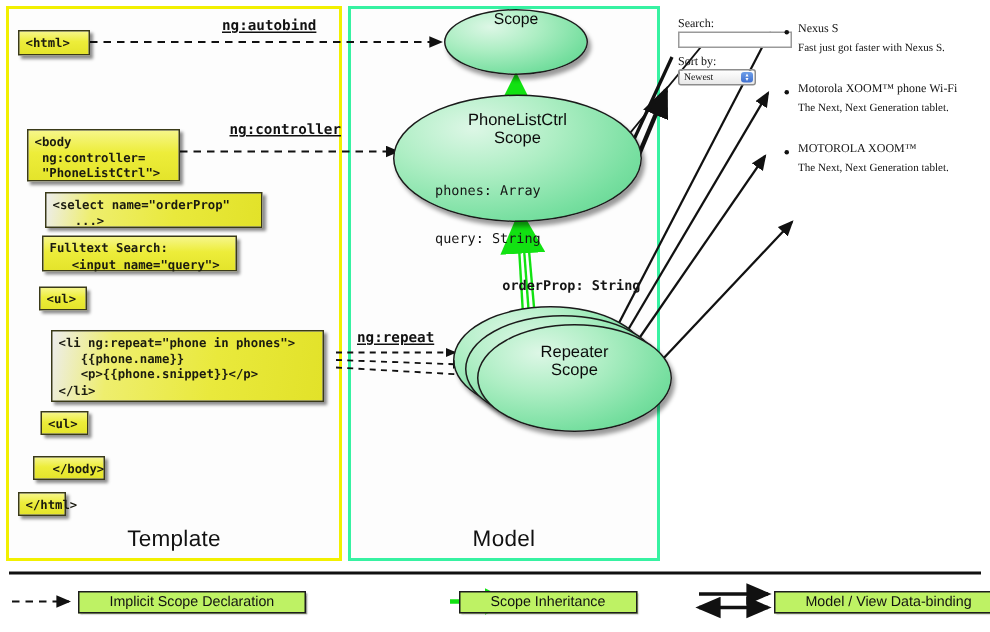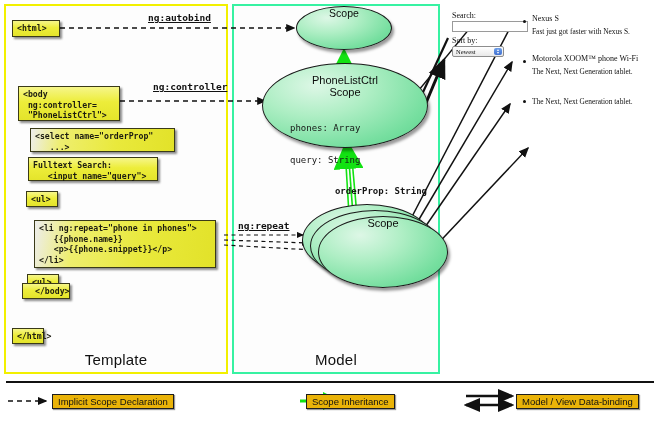--- a/index.html
+++ b/index.html
@@ -89,23 +89,23 @@
   
   .edge-label{
     position:absolute;
     font-family:"DejaVu Sans Mono","Liberation Mono",monospace;
     font-size:9.5px;font-weight:bold;color:#111;background:transparent;text-decoration:underline;
   }
 
   
   #legend-rule{position:absolute;left:6px;top:381px;width:648px;height:2px;background:#111;}
   .legend-box{
-    position:absolute;box-sizing:border-box;background:#eab308;
+    position:absolute;box-sizing:border-box;background:#bef264;
     border:1.5px solid #1d1d1d;box-shadow:1px 1px 1px rgba(0,0,0,.4);
-    font-size:9.5px;color:#111;text-align:left;line-height:13px;padding:0 5px;
+    font-size:9.5px;color:#111;text-align:left;line-height:13px;padding:0 20px;
     white-space:nowrap;
   }
   svg.overlay{position:absolute;left:0;top:0;width:660px;height:421px;pointer-events:none;}
 </style>
 </head>
 <body>
 
 <div id="stage">
 
   <div class="panel" id="panel-template">
@@ -188,21 +188,21 @@
 
   <div class="codebox" style="left:26px;top:191px;width:32px;height:16px;">&lt;ul&gt;</div>
 
   <div class="codebox wide-grad" style="left:34px;top:220px;width:182px;height:48px;">&lt;li ng:repeat="phone in phones"&gt;
    {{phone.name}}
    &lt;p&gt;{{phone.snippet}}&lt;/p&gt;
 &lt;/li&gt;</div>
 
   <div class="codebox" style="left:27px;top:274px;width:32px;height:16px;">&lt;ul&gt;</div>
 
-  <div class="codebox" style="left:22px;top:283px;width:48px;height:16px;padding-left:12px;">&lt;/body&gt;</div>
+  <div class="codebox" style="left:22px;top:304px;width:48px;height:16px;padding-left:12px;">&lt;/body&gt;</div>
 
   <div class="codebox" style="left:12px;top:328px;width:32px;height:16px;">&lt;/html&gt;</div>
 
   <div class="edge-label" style="left:148px;top:12px;">ng:autobind</div>
   <div class="edge-label" style="left:133px;top:81px;margin-left:20px;">ng:controller</div>
   <div class="edge-label" style="left:238px;top:220px;">ng:repeat</div>
 
   <div class="ellipse" style="left:296px;top:6px;width:96px;height:44px;">
     <div class="ell-title">Scope</div>
   </div>
@@ -213,20 +213,21 @@
     <div class="ell-props" style="margin-top:4px;padding-left:27px;">
       <div>phones: Array</div>
       <div>query: String</div>
       <div class="bold">orderProp: String</div>
     </div>
   </div>
 
   <div class="ellipse" style="left:302px;top:204px;width:130px;height:72px;z-index:1;"></div>
   <div class="ellipse" style="left:310px;top:210px;width:130px;height:72px;z-index:2;"></div>
   <div class="ellipse" style="left:318px;top:216px;width:130px;height:72px;z-index:3;">
+    <div class="ell-title" style="margin-top:12px;font-size:11px;">Repeater</div>
     <div class="ell-title" style="font-size:11px;">Scope</div>
   </div>
 
   <div id="view-content">
     <div class="v-label" style="left:2px;top:2px;">Search:</div>
     <input class="v-input" type="text" style="left: 2px; top: 12px; width: 76px; height: 11px;" value="">
     <div class="v-label" style="left:2px;top:27px;">Sort by:</div>
     <div class="v-select" style="left:2px;top:37px;width:52px;height:11px;">
       <span>Newest</span>
       <span class="arrowbox"></span>
@@ -239,20 +240,21 @@
     </div>
 
     <div class="bullet" style="left:73px;top:51px;"></div>
     <div class="phone-item" style="left:82px;top:45px;width:122px;">
       <div class="phone-name">Motorola XOOM™  phone Wi-Fi</div>
       <div class="phone-snip" style="margin-top:3px;">The Next, Next Generation tablet.</div>
     </div>
 
     <div class="bullet" style="left:73px;top:91px;"></div>
     <div class="phone-item" style="left:82px;top:85px;width:122px;">
+      <div class="phone-name">MOTOROLA XOOM™</div>
       <div class="phone-snip" style="margin-top:3px;">The Next, Next Generation tablet.</div>
     </div>
   </div>
 
   <div id="legend-rule"></div>
 
   <svg class="overlay" viewBox="0 0 660 421">
 
     <path d="M8,401 L46,401" stroke="#111" stroke-width="1.4" stroke-dasharray="5,4" fill="none" marker-end="url(#ar-black)"></path>
 

